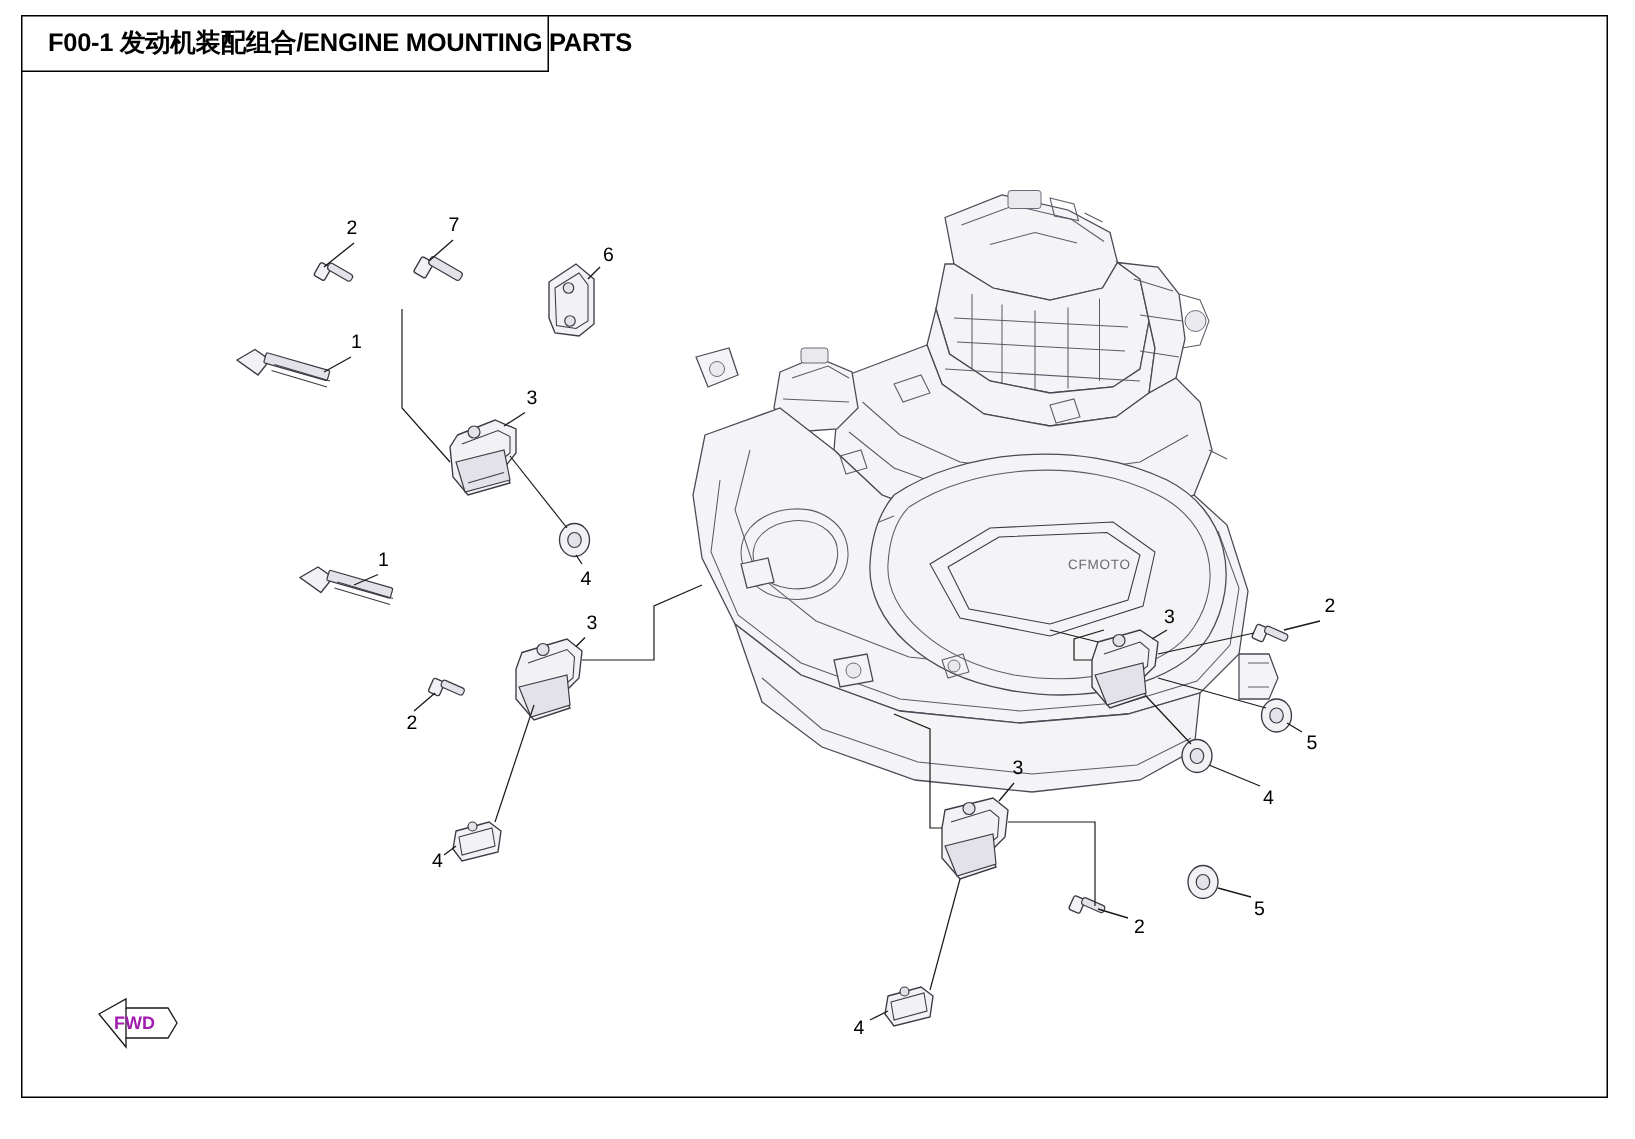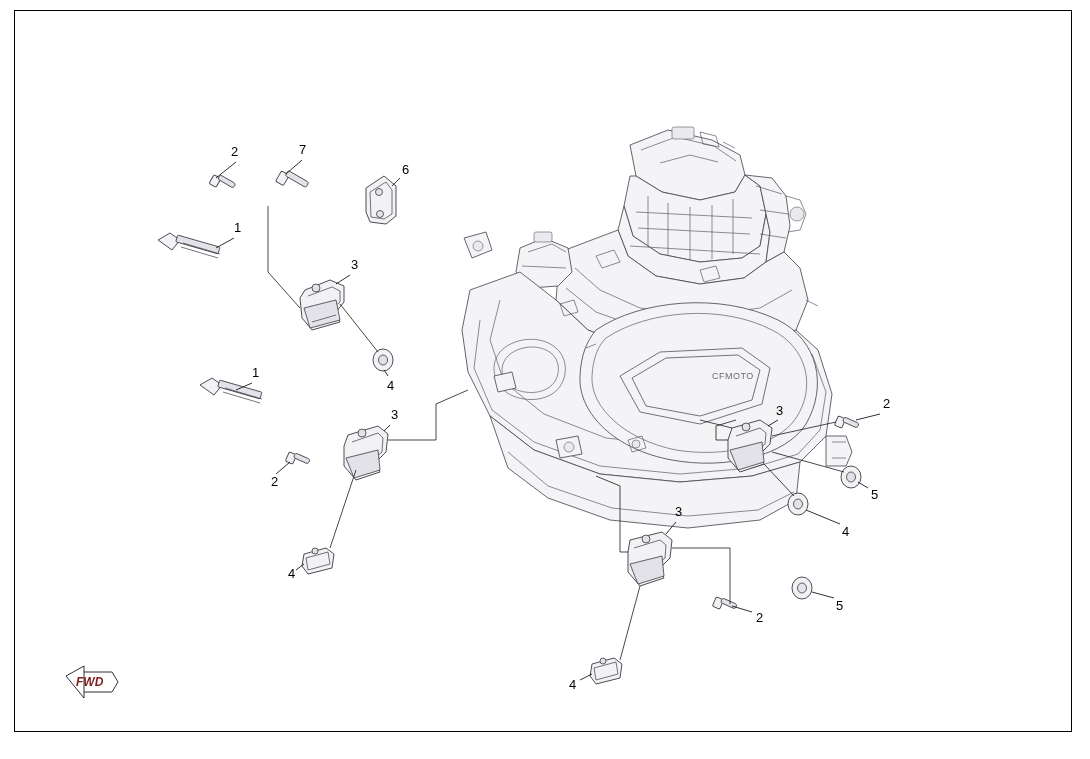--- a/index.html
+++ b/index.html
@@ -68,31 +68,33 @@
     top: 666px;
     width: 56px;
     height: 32px;
   }
   .fwd-text {
     position: absolute;
     left: 14px;
     top: 9px;
     font-size: 12px;
     font-weight: bold;
-    font-style: italic;
-    color: #7f1d1d;
+    color: #a21caf;
   }
 </style>
 </head>
 <body>
 
 <div id="page">
 
   <div class="frame"></div>
 
+  <div class="title-box">
+    <span class="title-text">F00-1 发动机装配组合/ENGINE MOUNTING PARTS</span>
+  </div>
 
   <svg class="diagram-layer" viewBox="0 0 1090 759" xmlns="http://www.w3.org/2000/svg">
     <defs>
       <style>
         .ln  { stroke:#1a1a1a; stroke-width:0.9; fill:none; }
         .lnf { stroke:#1a1a1a; stroke-width:0.8; fill:none; }
         .eg  { stroke:#4a4a55; stroke-width:0.85; fill:#ffffff; }
         .egl { stroke:#5c5c68; stroke-width:0.7; fill:none; }
         .egf { stroke:#4a4a55; stroke-width:0.85; fill:#f4f4f6; }
         .egd { stroke:#5c5c68; stroke-width:0.6; fill:#e9e9ee; }

